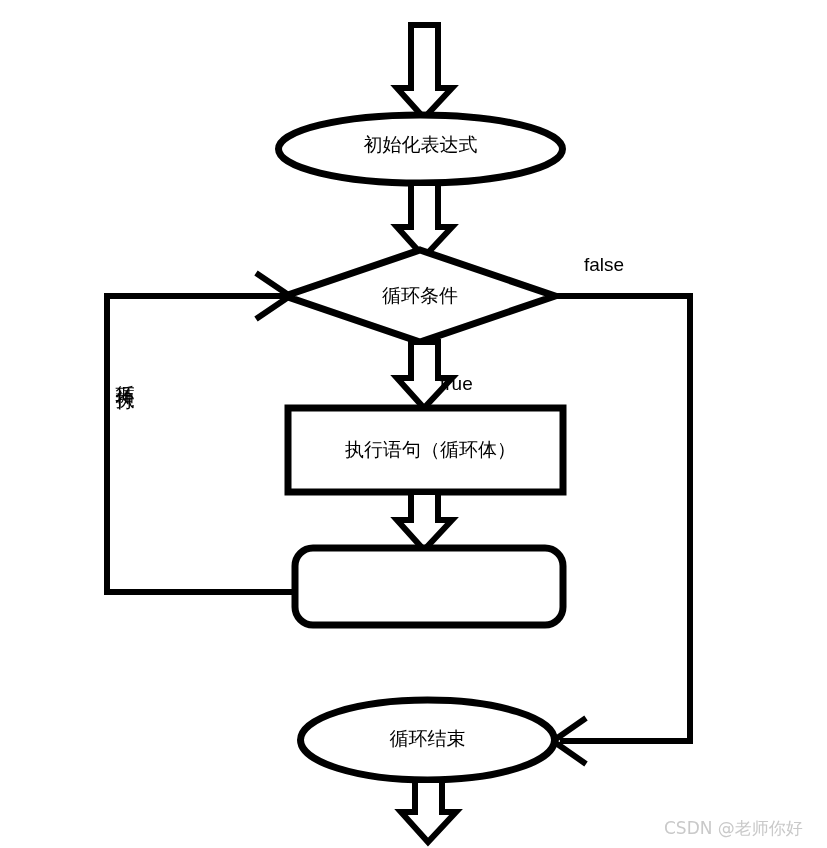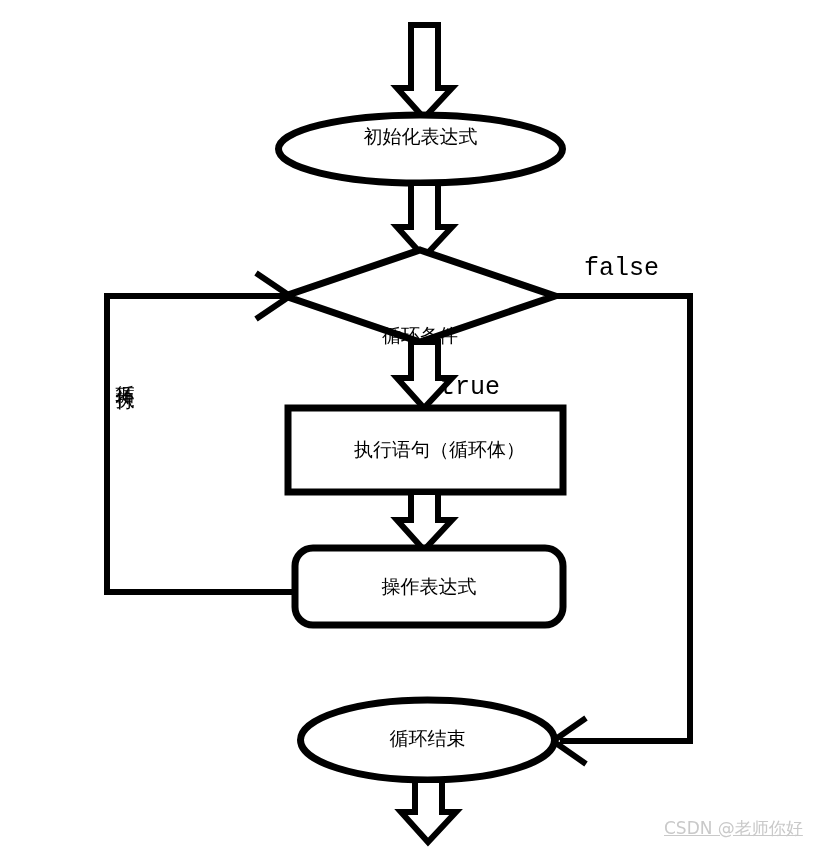--- a/index.html
+++ b/index.html
@@ -29,23 +29,23 @@
     color: #000000;
     font-size: 19px;
     line-height: 1.1;
     white-space: nowrap;
     text-align: center;
     font-family: "DejaVu Sans", "Liberation Sans", sans-serif;
   }
   .edge-label {
     position: absolute;
     color: #000000;
-    font-size: 25px;
+    font-size: 19px;
     white-space: nowrap;
-    font-family: Liberation Mono, monospace;
+    font-family: Liberation Sans, sans-serif;
   }
   .vertical-label {
     position: absolute;
     color: #000000;
     font-size: 19px;
     line-height: 1.42;
     writing-mode: vertical-rl;
     text-orientation: upright;
     letter-spacing: 2px;
     font-family: "DejaVu Sans", "Liberation Sans", sans-serif;
@@ -86,31 +86,30 @@
 
     <path d="M 295,592 L 107,592 L 107,296 L 283,296" fill="none" stroke="#000000" stroke-width="6" stroke-linejoin="miter"></path>
     <path d="M 256,273 L 290,296 L 256,319" fill="none" stroke="#000000" stroke-width="6" stroke-linecap="butt"></path>
 
     <ellipse cx="427.5" cy="740" rx="127" ry="40" fill="#ffffff" stroke="#000000" stroke-width="7"></ellipse>
 
     <polygon points="415,780 442,780 442,812 456,812 428,842 401,812 415,812" fill="#ffffff" stroke="#000000" stroke-width="6" stroke-linejoin="miter"></polygon>
 
   </svg>
 
-  <div class="node-label" style="left:278px; top:128px; width:285px;font-family:Liberation Mono, monospace;">初始化表达式</div>
+  <div class="node-label" style="left:278px; top:134px; width:285px;">初始化表达式</div>
 
-  <div class="node-label" style="left:285px; top:285px; width:270px;margin-top:40px;">循环条件</div>
+  <div class="node-label" style="left:285px; top:285px; width:270px;">循环条件</div>
 
-  <div class="node-label" style="left:302px; top:439px; width:275px;">执行语句（循环体）</div>
+  <div class="node-label" style="left:293px; top:439px; width:275px;">执行语句（循环体）</div>
 
-  <div class="node-label" style="left:295px; top:576px; width:268px;">操作表达式</div>
 
   <div class="node-label" style="left:300px; top:729px; width:255px;font-family:Liberation Serif, serif;">循环结束</div>
 
   <div class="edge-label" style="left:584px; top:254px;">false</div>
 
   <div class="edge-label" style="left:440px; top:361px;margin-top:12px;">true</div>
 
   <div class="vertical-label" style="left:112px; top:370px; height:140px;">循环执行</div>
 
-  <div class="watermark" style="left:664px; top:817px;text-decoration:underline;">CSDN @老师你好</div>
+  <div class="watermark" style="left:664px; top:817px;">CSDN @老师你好</div>
 
 </div>
 
 </body></html>

